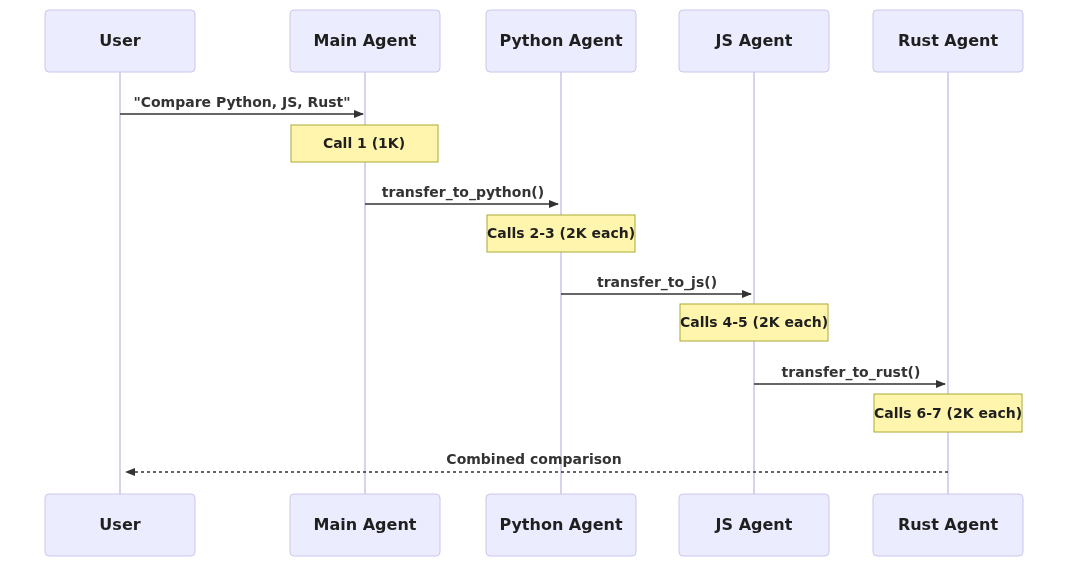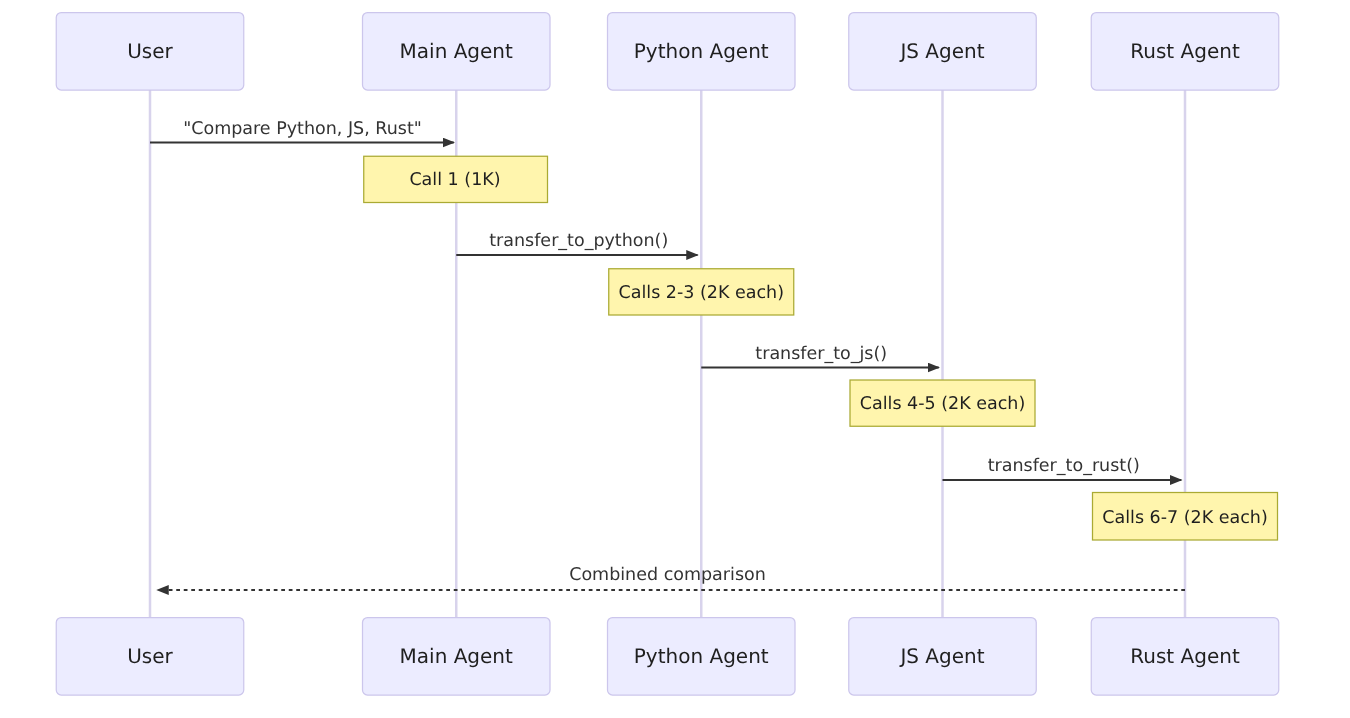--- a/index.html
+++ b/index.html
@@ -7,20 +7,21 @@
     padding: 0;
     background: #ffffff;
     font-family: "DejaVu Sans", "Liberation Sans", sans-serif;
   }
   .stage {
     position: relative;
     width: 1080px;
     height: 574px;
     background: #ffffff;
     overflow: hidden;
+    font-weight: bold;
   }
   svg { display: block; }
   .actor-box {
     fill: #ECECFF;
     stroke: #CCC6EC;
     stroke-width: 1;
   }
   .actor-label {
     font-size: 16px;
     fill: #1f1f1f;

